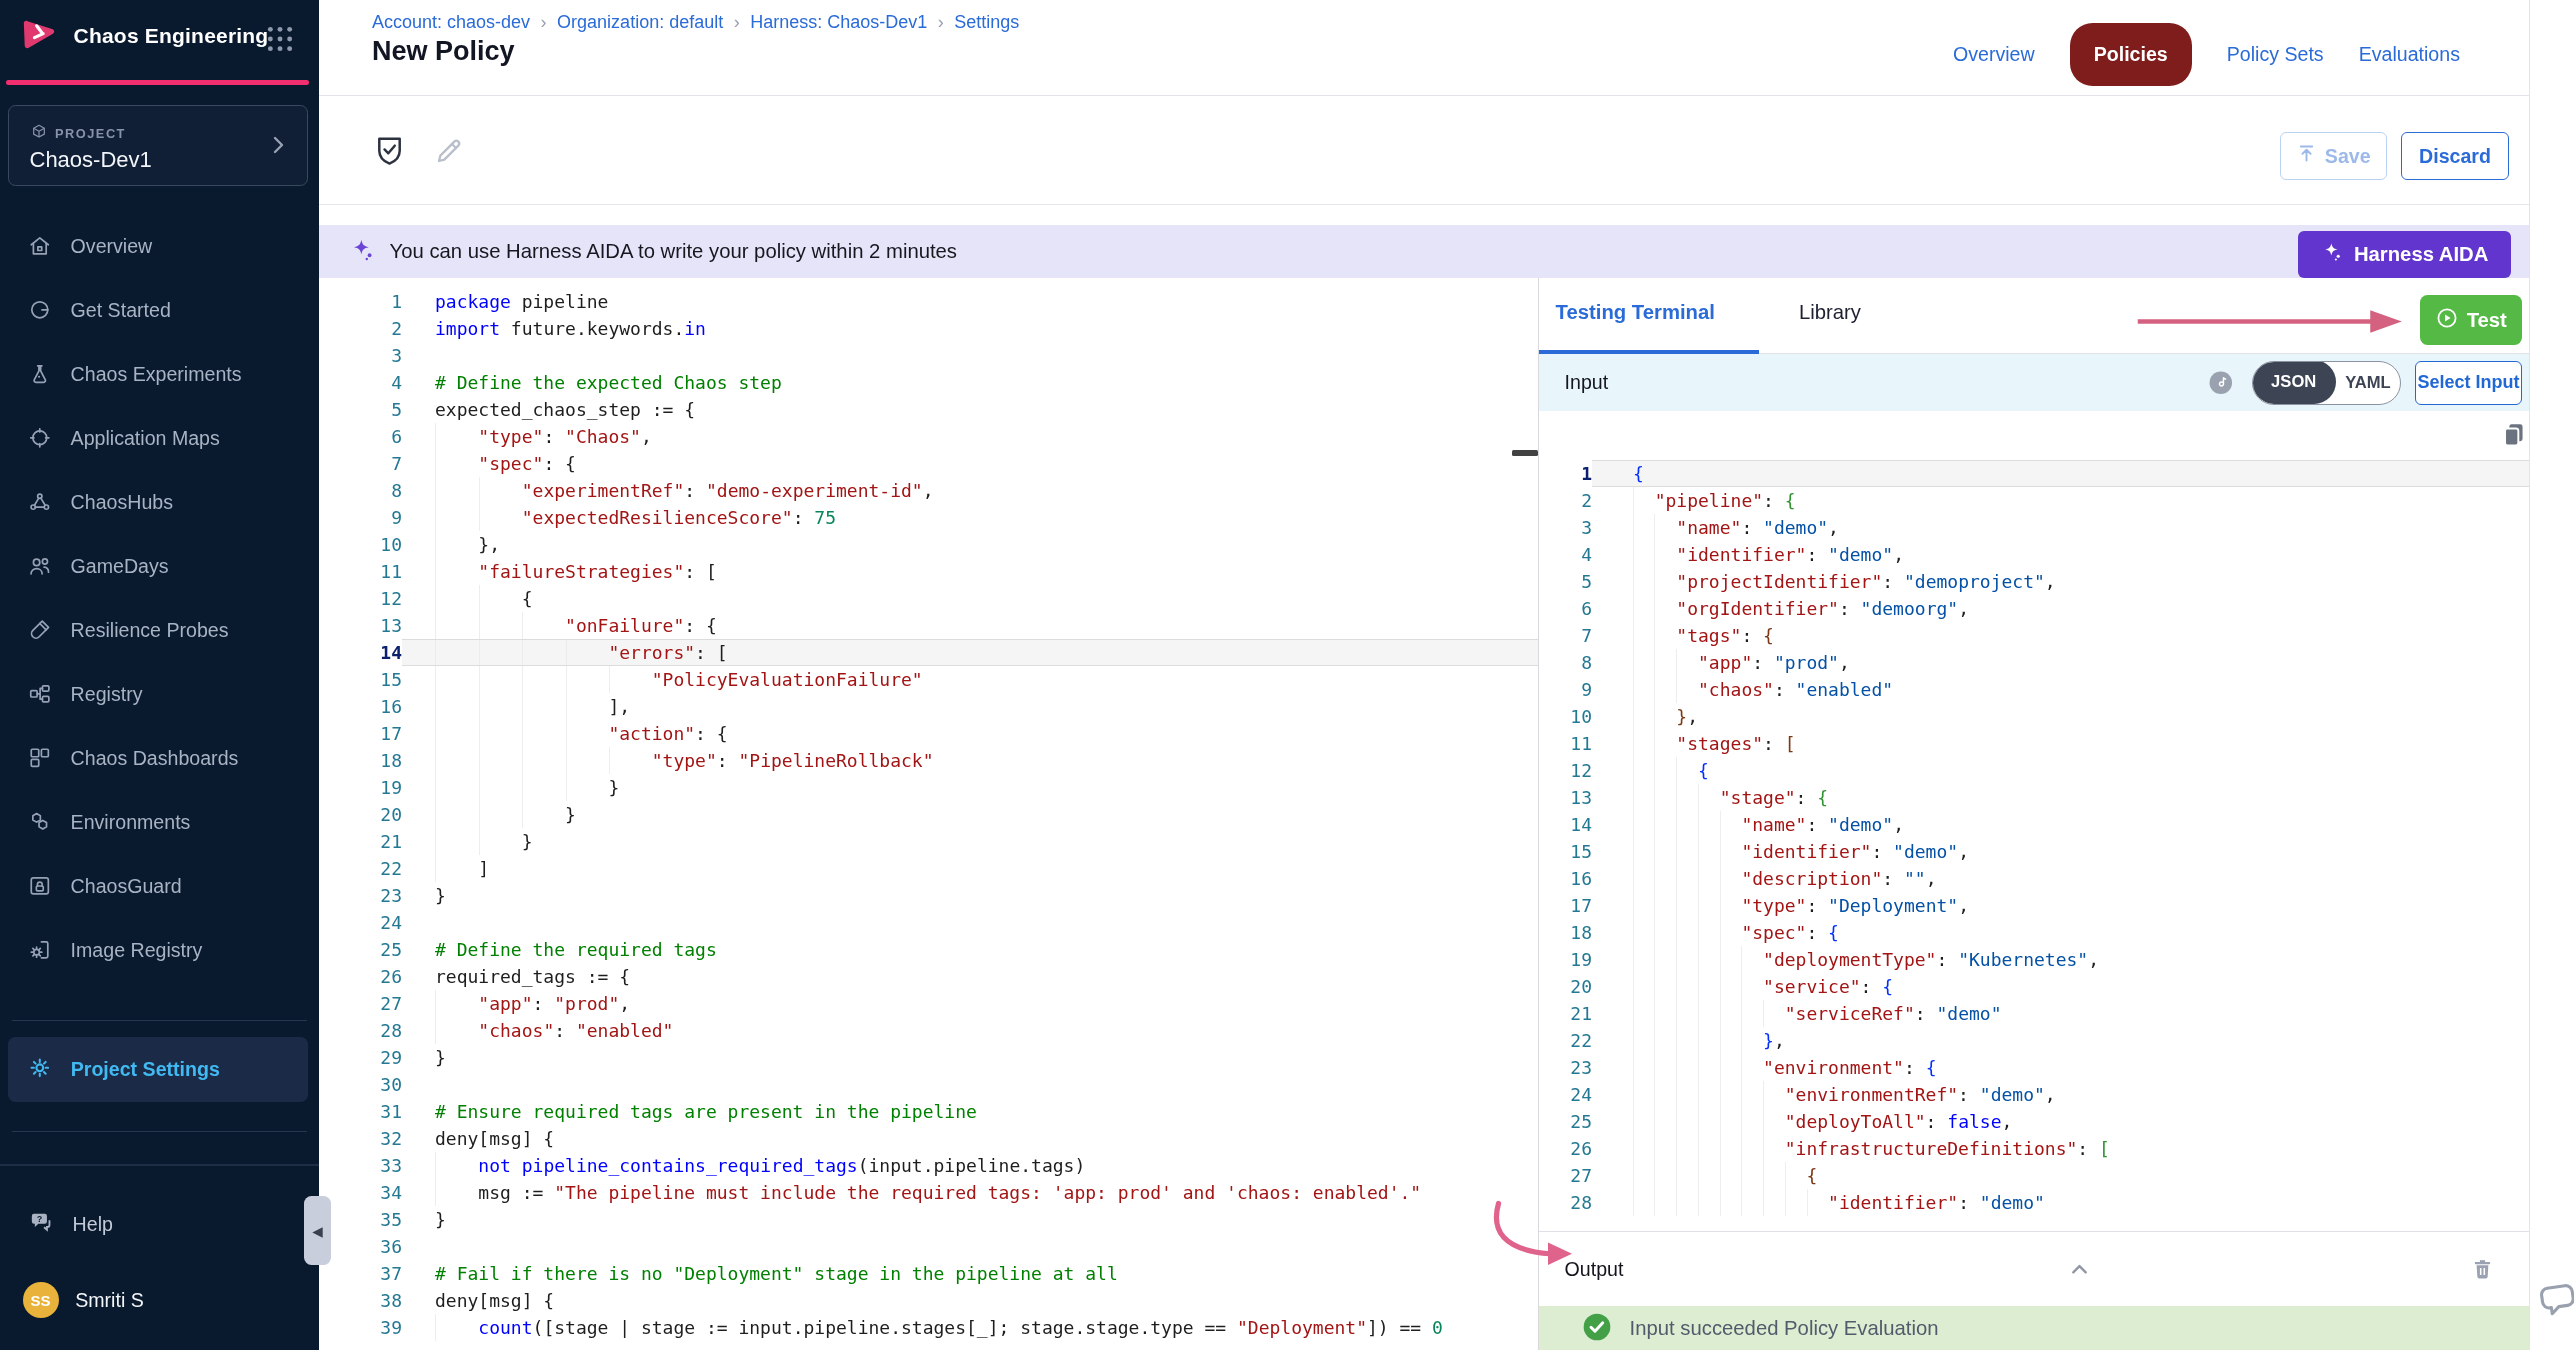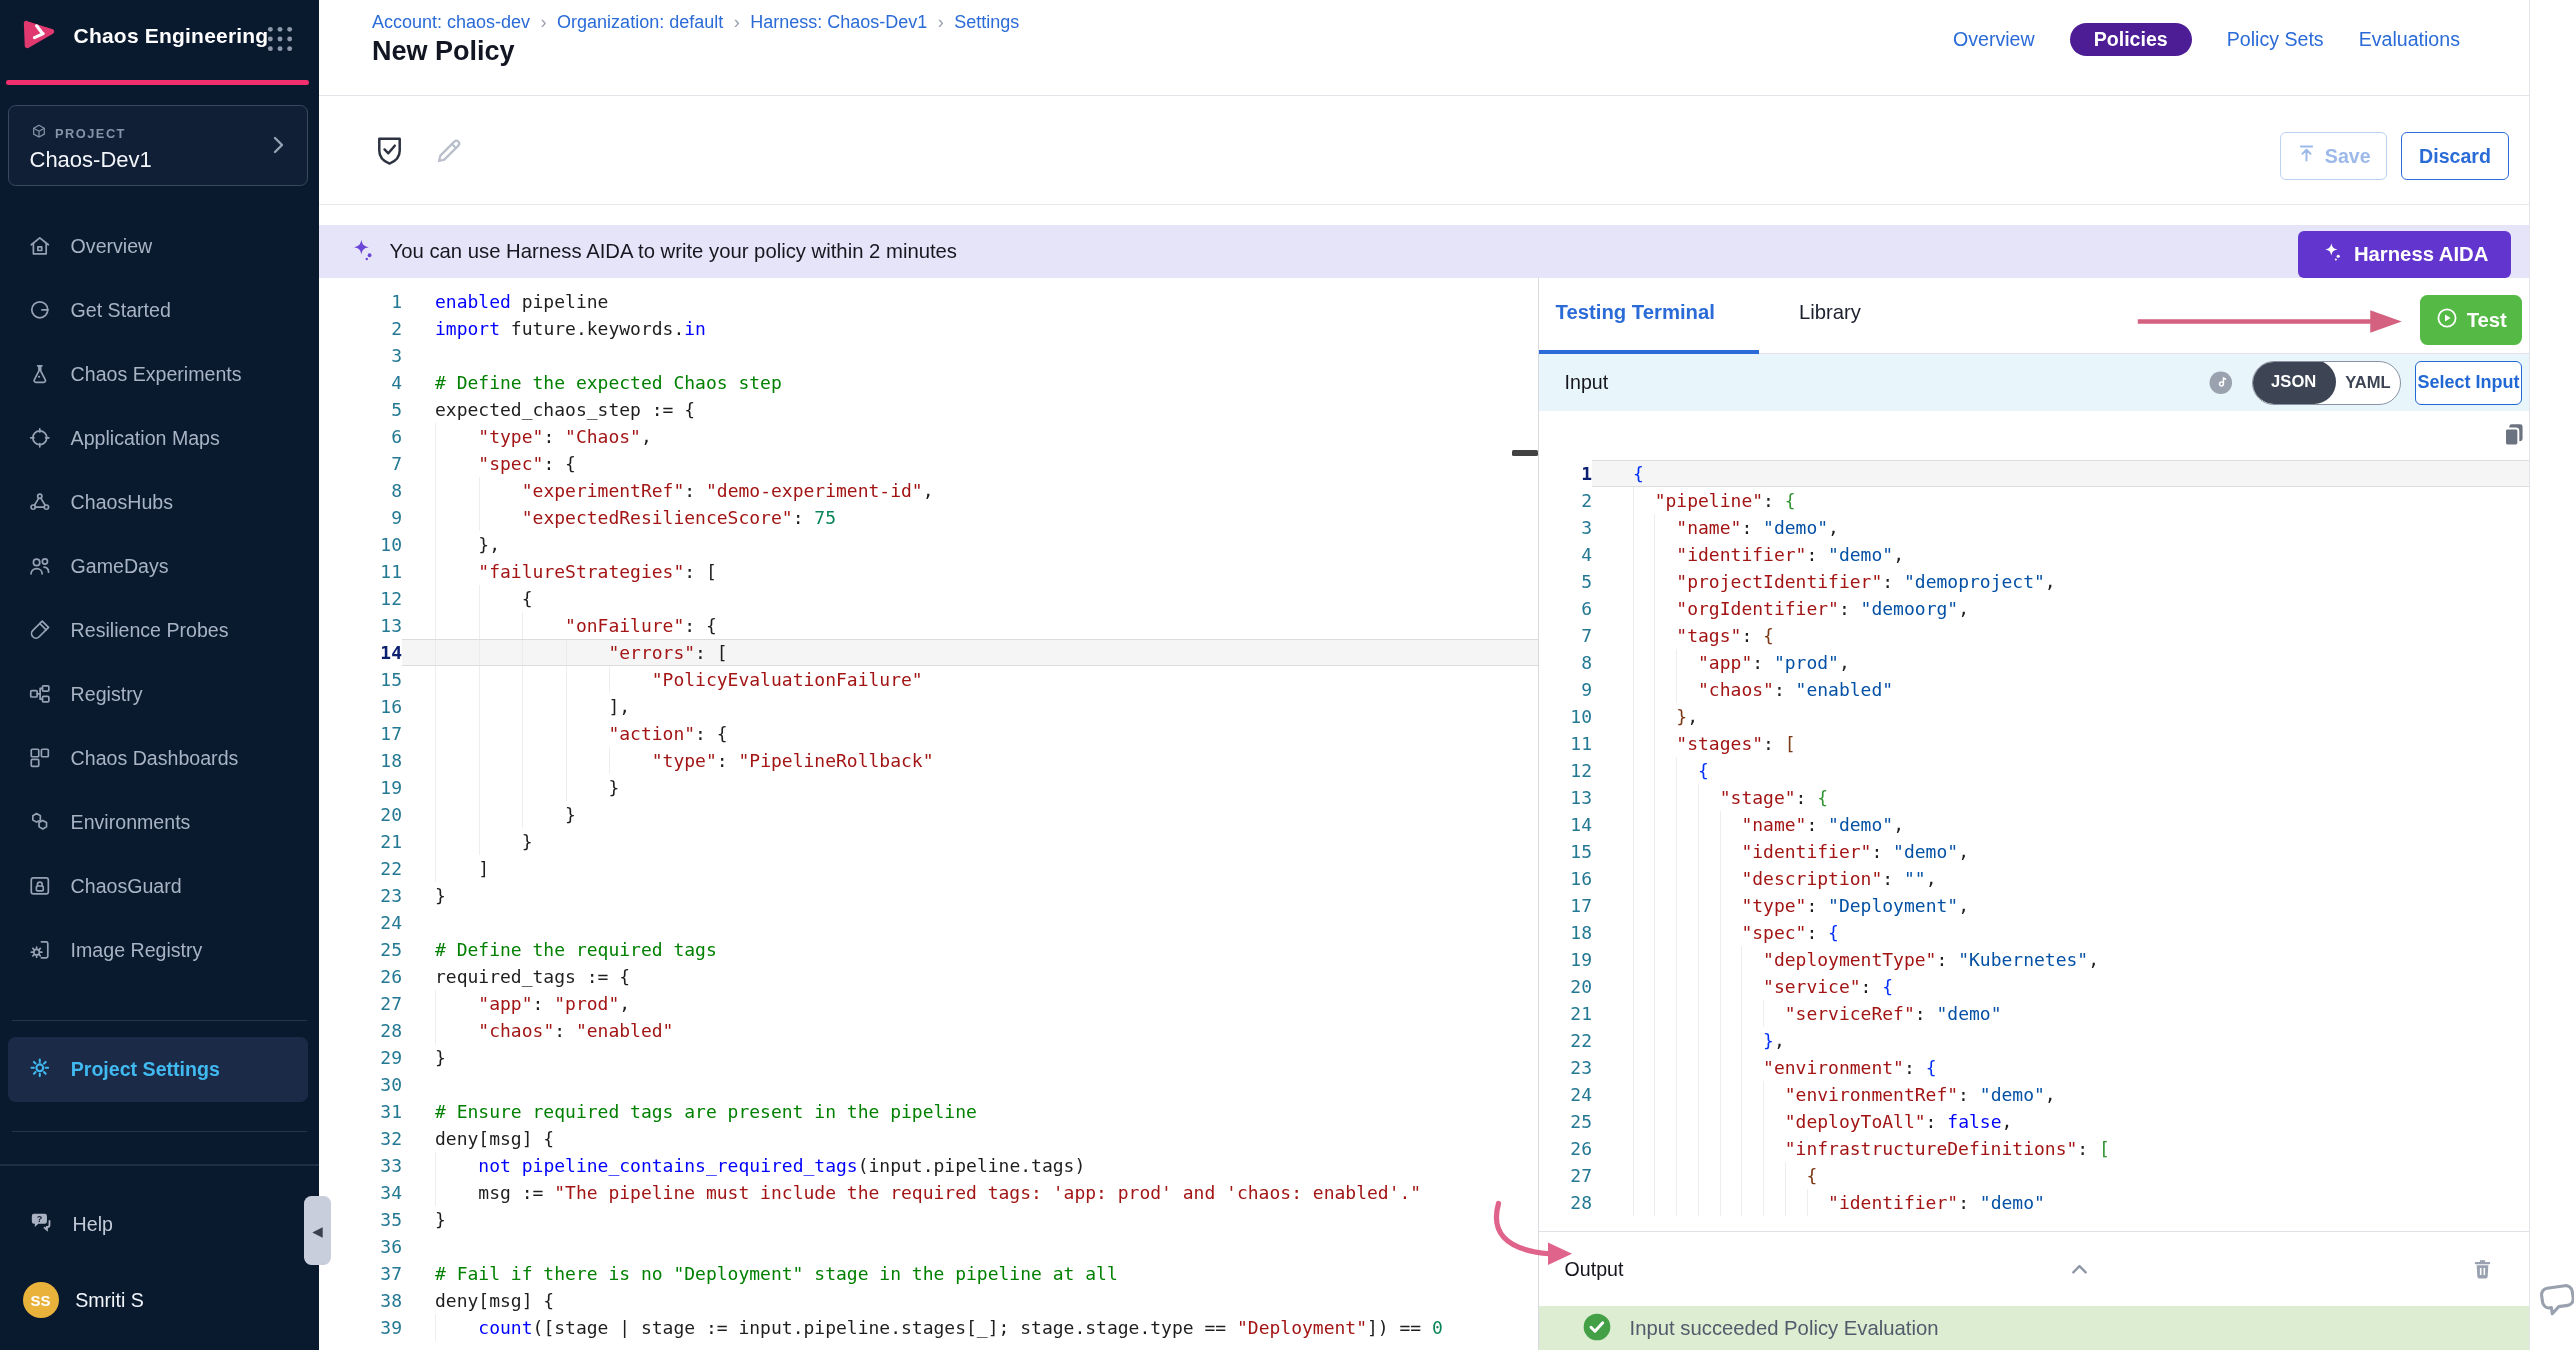--- a/index.html
+++ b/index.html
@@ -36,21 +36,21 @@
     border-radius:7.5px;display:flex;align-items:center;justify-content:center;cursor:pointer;z-index:5}
   .collapse-tab span{color:#39404e;font-size:13.6px}
   
   #header{position:absolute;left:319px;top:0;width:2210px;height:96px;background:#fff;border-bottom:0.8px solid #e3e3e9}
   #breadcrumb{position:absolute;left:53px;top:12px;font-size:18px;display:flex;align-items:center}
   #breadcrumb a{color:#2a6bd7;text-decoration:none;cursor:pointer}
   #breadcrumb .sep{color:#98a0ae;padding:0 10.5px;font-size:18px}
   .page-title{position:absolute;left:53px;top:36px;font-size:27px;font-weight:700;color:#121622}
   #top-tabs{position:absolute;left:1634px;top:22.6px;display:flex;align-items:center;gap:35px}
   .ttab{font-size:19.6px;color:#2a6bd7;cursor:pointer;white-space:nowrap}
-  .ttab.active{background:#4c1d95;color:#fff;font-weight:600;border-radius:22.6px;padding:5px 24px}
+  .ttab.active{background:#7f1d1d;color:#fff;font-weight:600;border-radius:22.6px;padding:20px 24px}
   
   #toolbar{position:absolute;left:319px;top:97px;width:2210px;height:108px;background:#fff;border-bottom:0.8px solid #e6e6ec}
   .shield-btn{position:absolute;left:53px;top:36px;cursor:pointer}
   .pencil-btn{position:absolute;left:114px;top:38px;cursor:pointer}
   .btn{display:flex;align-items:center;justify-content:center;border-radius:6px;cursor:pointer;background:#fff}
   #save-btn{position:absolute;left:1961px;top:35px;width:107px;height:48px;border:1.5px solid #bcd2f2;
     color:#9cb9ea;font-size:19.6px;font-weight:600;gap:7.5px}
   #discard-btn{position:absolute;left:2082px;top:35px;width:108px;height:48px;border:1.9px solid #2a6bd7;
     color:#2a6bd7;font-size:19.6px;font-weight:700}
   
@@ -343,21 +343,21 @@
         <path d="M11 2.5c.9 4.4 2.1 5.6 6.5 6.5-4.4.9-5.6 2.1-6.5 6.5-.9-4.4-2.1-5.6-6.5-6.5 4.4-.9 5.6-2.1 6.5-6.5z"></path>
         <circle cx="18.3" cy="16.2" r="1.7"></circle>
           <circle cx="15.8" cy="19.6" r="1.1"></circle>
       </svg>
     </span>
     <span>Harness AIDA</span>
   </button>
 </div>
 
 <div class="editor" id="policy-editor">
-    <div class="crow"><span class="ln" style="width: 83px;">1</span><span class="code" style="padding-left: 33px;"><span class="tk-k">enabled</span><span class="tk-p"> pipeline</span></span></div>
+    <div class="crow"><span class="ln" style="width: 83px;">1</span><span class="code" style="padding-left: 33px;"><span class="tk-k">package</span><span class="tk-p"> pipeline</span></span></div>
     <div class="crow"><span class="ln" style="width: 83px;">2</span><span class="code" style="padding-left: 33px;"><span class="tk-k">import</span><span class="tk-p"> future.keywords.</span><span class="tk-k">in</span></span></div>
     <div class="crow"><span class="ln" style="width: 83px;">3</span><span class="code" style="padding-left: 33px;"></span></div>
     <div class="crow"><span class="ln" style="width: 83px;">4</span><span class="code" style="padding-left: 33px;"><span class="tk-c"># Define the expected Chaos step</span></span></div>
     <div class="crow"><span class="ln" style="width: 83px;">5</span><span class="code" style="padding-left: 33px;"><span class="tk-p">expected_chaos_step := {</span></span></div>
     <div class="crow"><span class="ln" style="width: 83px;">6</span><span class="code" style="padding-left: 33px; background-image: linear-gradient(rgb(233, 233, 233), rgb(233, 233, 233)); background-position: 33px 0px; background-size: 0.8px 100%; background-repeat: no-repeat;"><span class="tk-p">    </span><span class="tk-s">"type"</span><span class="tk-p">: </span><span class="tk-s">"Chaos"</span><span class="tk-p">,</span></span></div>
     <div class="crow"><span class="ln" style="width: 83px;">7</span><span class="code" style="padding-left: 33px; background-image: linear-gradient(rgb(233, 233, 233), rgb(233, 233, 233)); background-position: 33px 0px; background-size: 0.8px 100%; background-repeat: no-repeat;"><span class="tk-p">    </span><span class="tk-s">"spec"</span><span class="tk-p">: {</span></span></div>
     <div class="crow"><span class="ln" style="width: 83px;">8</span><span class="code" style="padding-left: 33px; background-image: linear-gradient(rgb(233, 233, 233), rgb(233, 233, 233)), linear-gradient(rgb(233, 233, 233), rgb(233, 233, 233)); background-position: 33px 0px, 77px 0px; background-size: 0.8px 100%; background-repeat: no-repeat;"><span class="tk-p">        </span><span class="tk-s">"experimentRef"</span><span class="tk-p">: </span><span class="tk-s">"demo-experiment-id"</span><span class="tk-p">,</span></span></div>
     <div class="crow"><span class="ln" style="width: 83px;">9</span><span class="code" style="padding-left: 33px; background-image: linear-gradient(rgb(233, 233, 233), rgb(233, 233, 233)), linear-gradient(rgb(233, 233, 233), rgb(233, 233, 233)); background-position: 33px 0px, 77px 0px; background-size: 0.8px 100%; background-repeat: no-repeat;"><span class="tk-p">        </span><span class="tk-s">"expectedResilienceScore"</span><span class="tk-p">: </span><span class="tk-n">75</span></span></div>
     <div class="crow"><span class="ln" style="width: 83px;">10</span><span class="code" style="padding-left: 33px; background-image: linear-gradient(rgb(233, 233, 233), rgb(233, 233, 233)); background-position: 33px 0px; background-size: 0.8px 100%; background-repeat: no-repeat;"><span class="tk-p">    },</span></span></div>
     <div class="crow"><span class="ln" style="width: 83px;">11</span><span class="code" style="padding-left: 33px; background-image: linear-gradient(rgb(233, 233, 233), rgb(233, 233, 233)); background-position: 33px 0px; background-size: 0.8px 100%; background-repeat: no-repeat;"><span class="tk-p">    </span><span class="tk-s">"failureStrategies"</span><span class="tk-p">: [</span></span></div>

